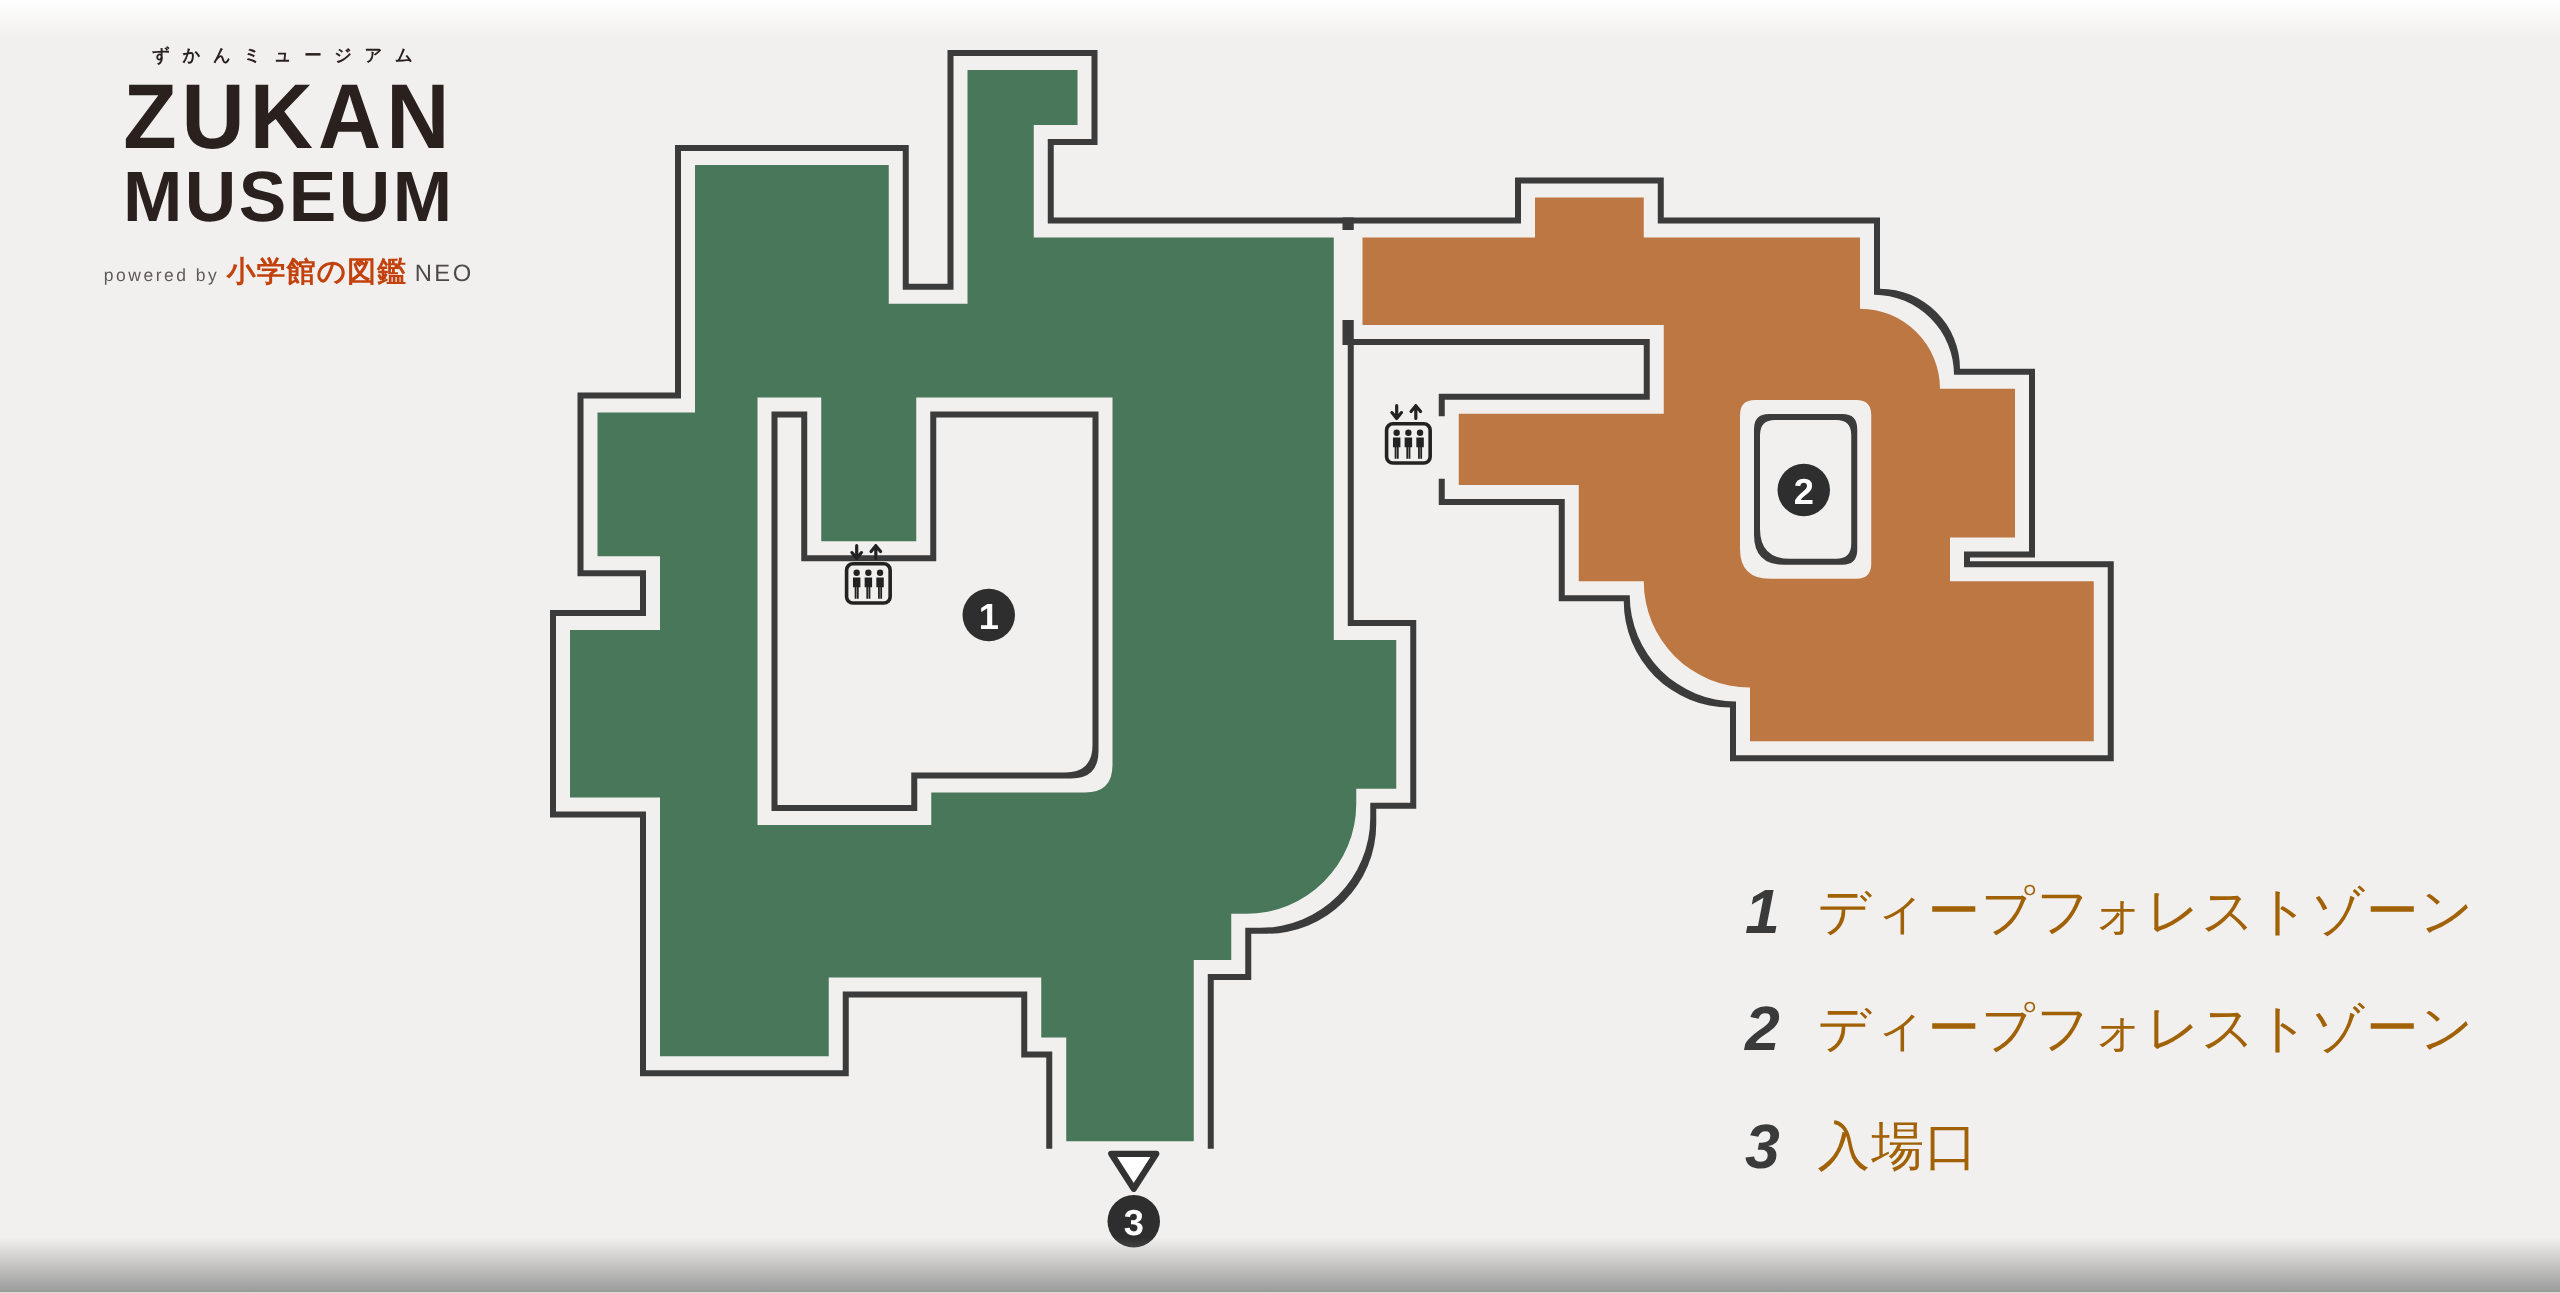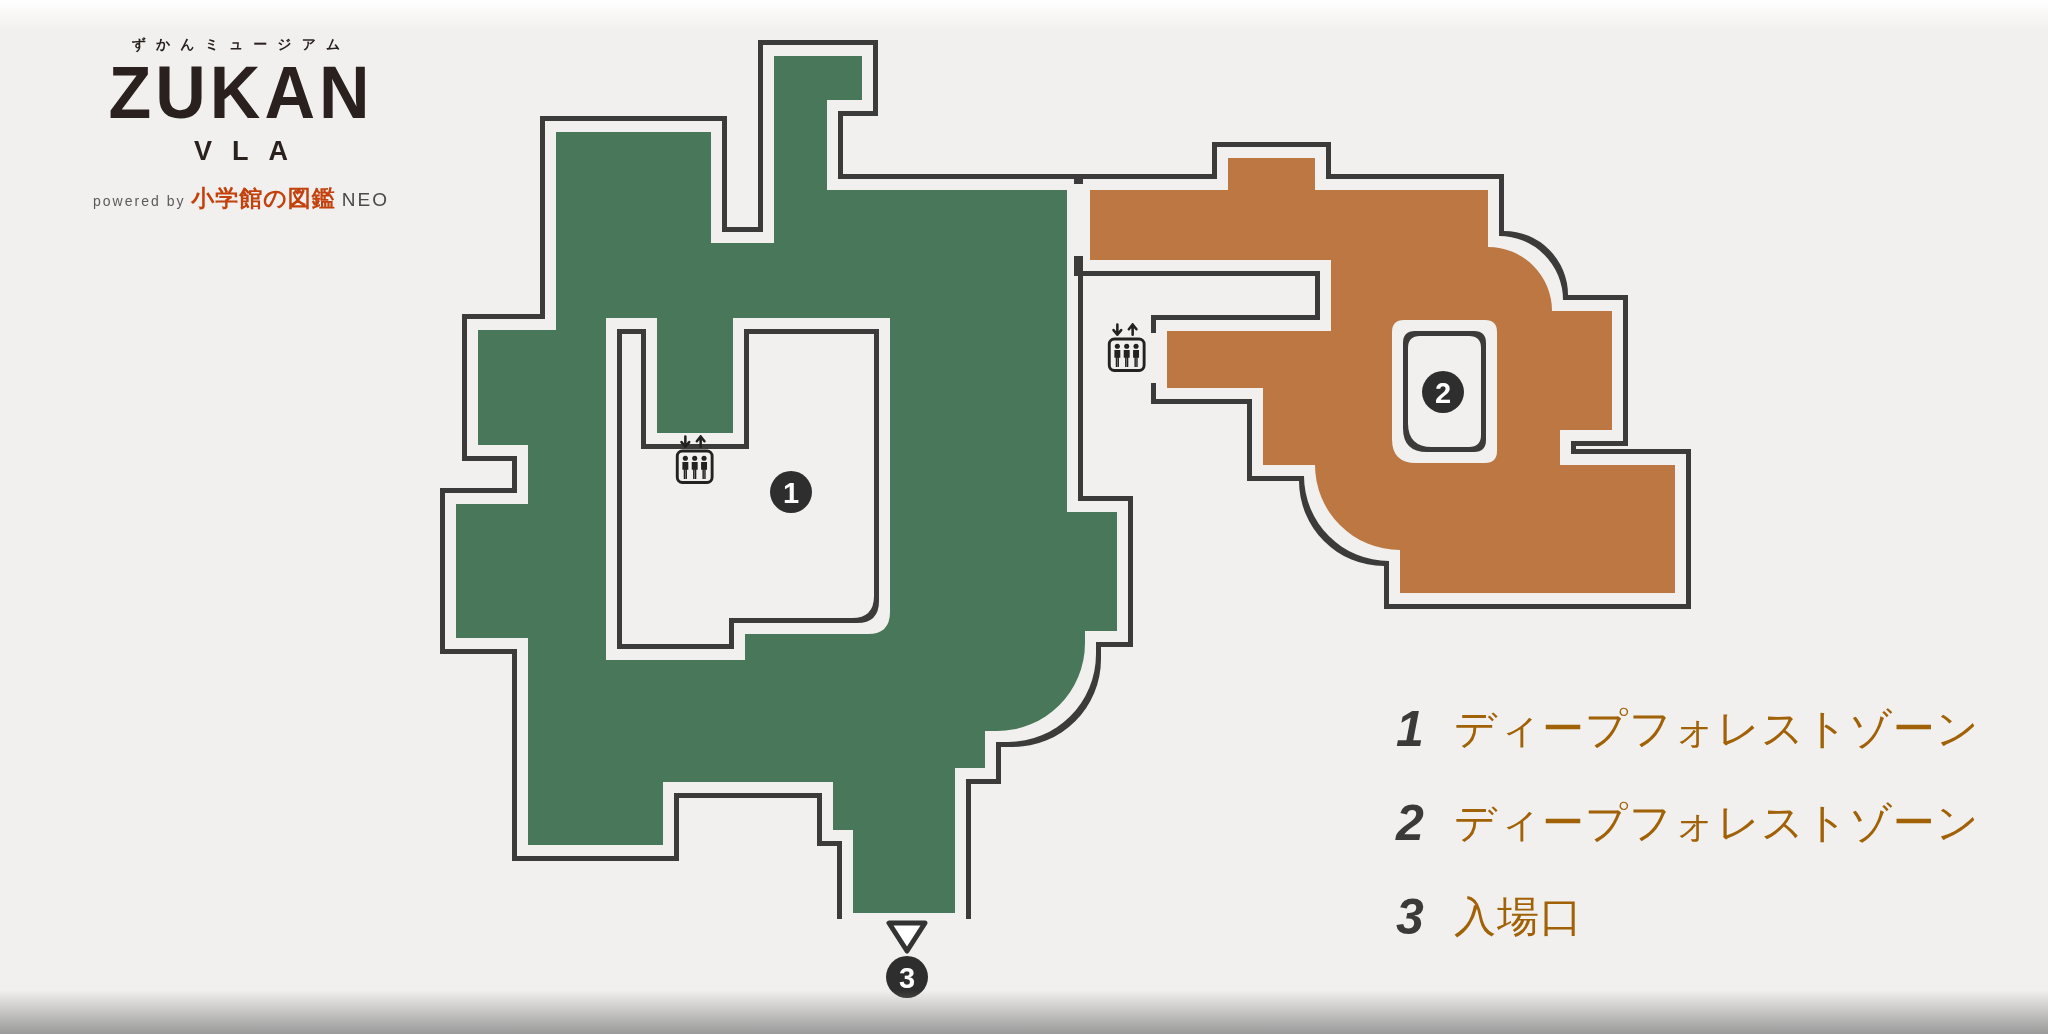--- a/index.html
+++ b/index.html
@@ -13,21 +13,21 @@
     background:linear-gradient(#ffffff,rgba(255,255,255,0));
     pointer-events:none;
   }
   .edge-bottom{
     position:absolute;left:0;bottom:0;width:100%;height:44px;
     background:linear-gradient(rgba(150,150,150,0),#9a9a9a);
     pointer-events:none;
   }
   
   .logo{
-    position:absolute;left:86px;top:36px;width:310px;
+    position:absolute;left:76px;top:36px;width:310px;
     text-align:center;color:#2a211e;
   }
   .logo .furigana{
     font-size:14px;letter-spacing:10px;font-weight:bold;
     margin-bottom:4px;white-space:nowrap;
   }
   .logo .t1{
     font-size:70px;font-weight:bold;letter-spacing:4px;line-height:1.0;
     transform:scaleY(1.05);white-space:nowrap;
   }
@@ -139,21 +139,21 @@
     <g>
       <circle cx="907" cy="977" r="21" fill="#2e2e2e"></circle>
       <text x="907" y="988" fill="#ffffff">3</text>
     </g>
   </g>
 </svg>
 
 <div class="logo">
   <div class="furigana">ずかんミュージアム</div>
   <div class="t1">ZUKAN</div>
-  <div class="t3">VLA</div>
+  <div class="t2">MUSEUM</div>
   <div class="powered">
     <span>powered by</span>
     <b>小学館の図鑑</b>
     <span class="neo">NEO</span>
   </div>
 </div>
 
 <div class="legend">
   <div class="row">
     <div class="num">1</div>

